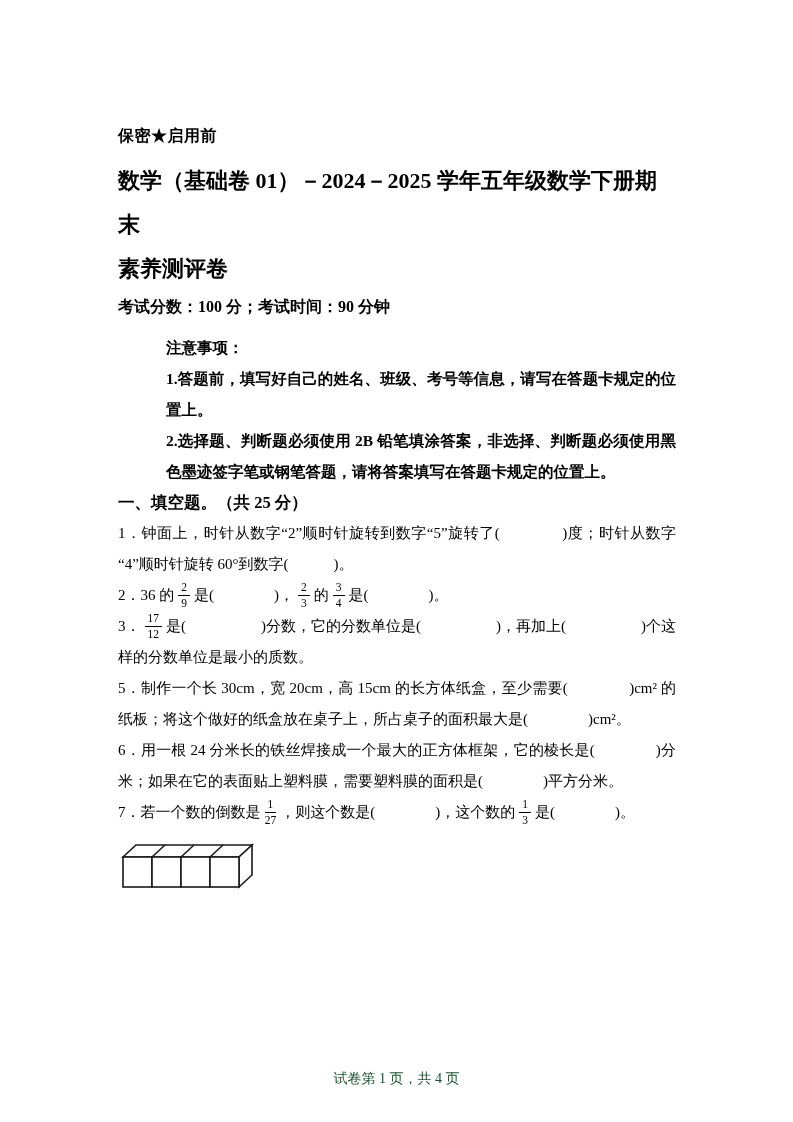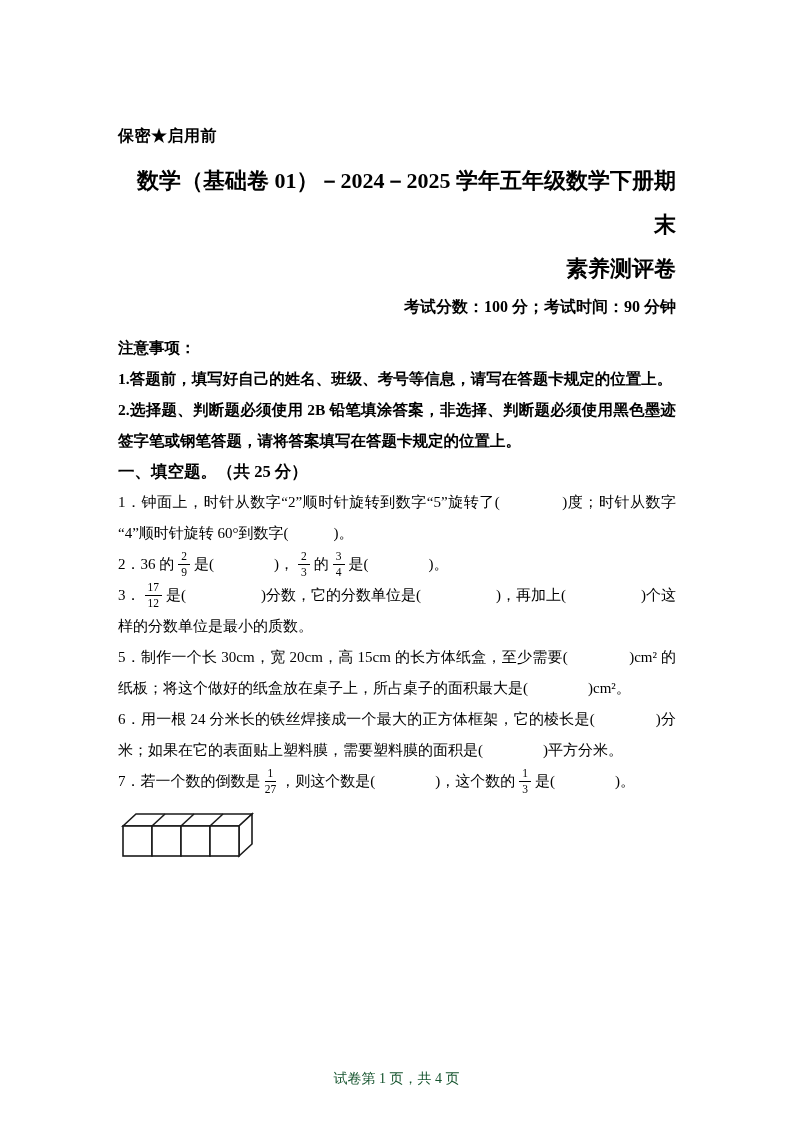--- a/index.html
+++ b/index.html
@@ -17,32 +17,32 @@
     padding: 126px 117px 0 118px;
     overflow: hidden;
   }
   .secrecy {
     font-size: 16px;
     font-weight: bold;
     letter-spacing: 0.5px;
   }
   .title {
     margin-top: 12px;
-    text-align: right;
+    text-align: left;
     font-size: 22px;
     font-weight: bold;
     line-height: 44px;
   }
   .subtitle {
     margin-top: 6px;
-    text-align: right;
+    text-align: left;
     font-size: 16px;
     font-weight: bold;
   }
-  .notes { margin-top: 14px; }
+  .notes { margin-top: 14px; margin-left: 48px; }
   .notes-heading {
     font-size: 15.5px;
     font-weight: bold;
     line-height: 31px;
   }
   .note-item {
     font-size: 15.5px;
     font-weight: bold;
     line-height: 31px;
     text-align: justify;

